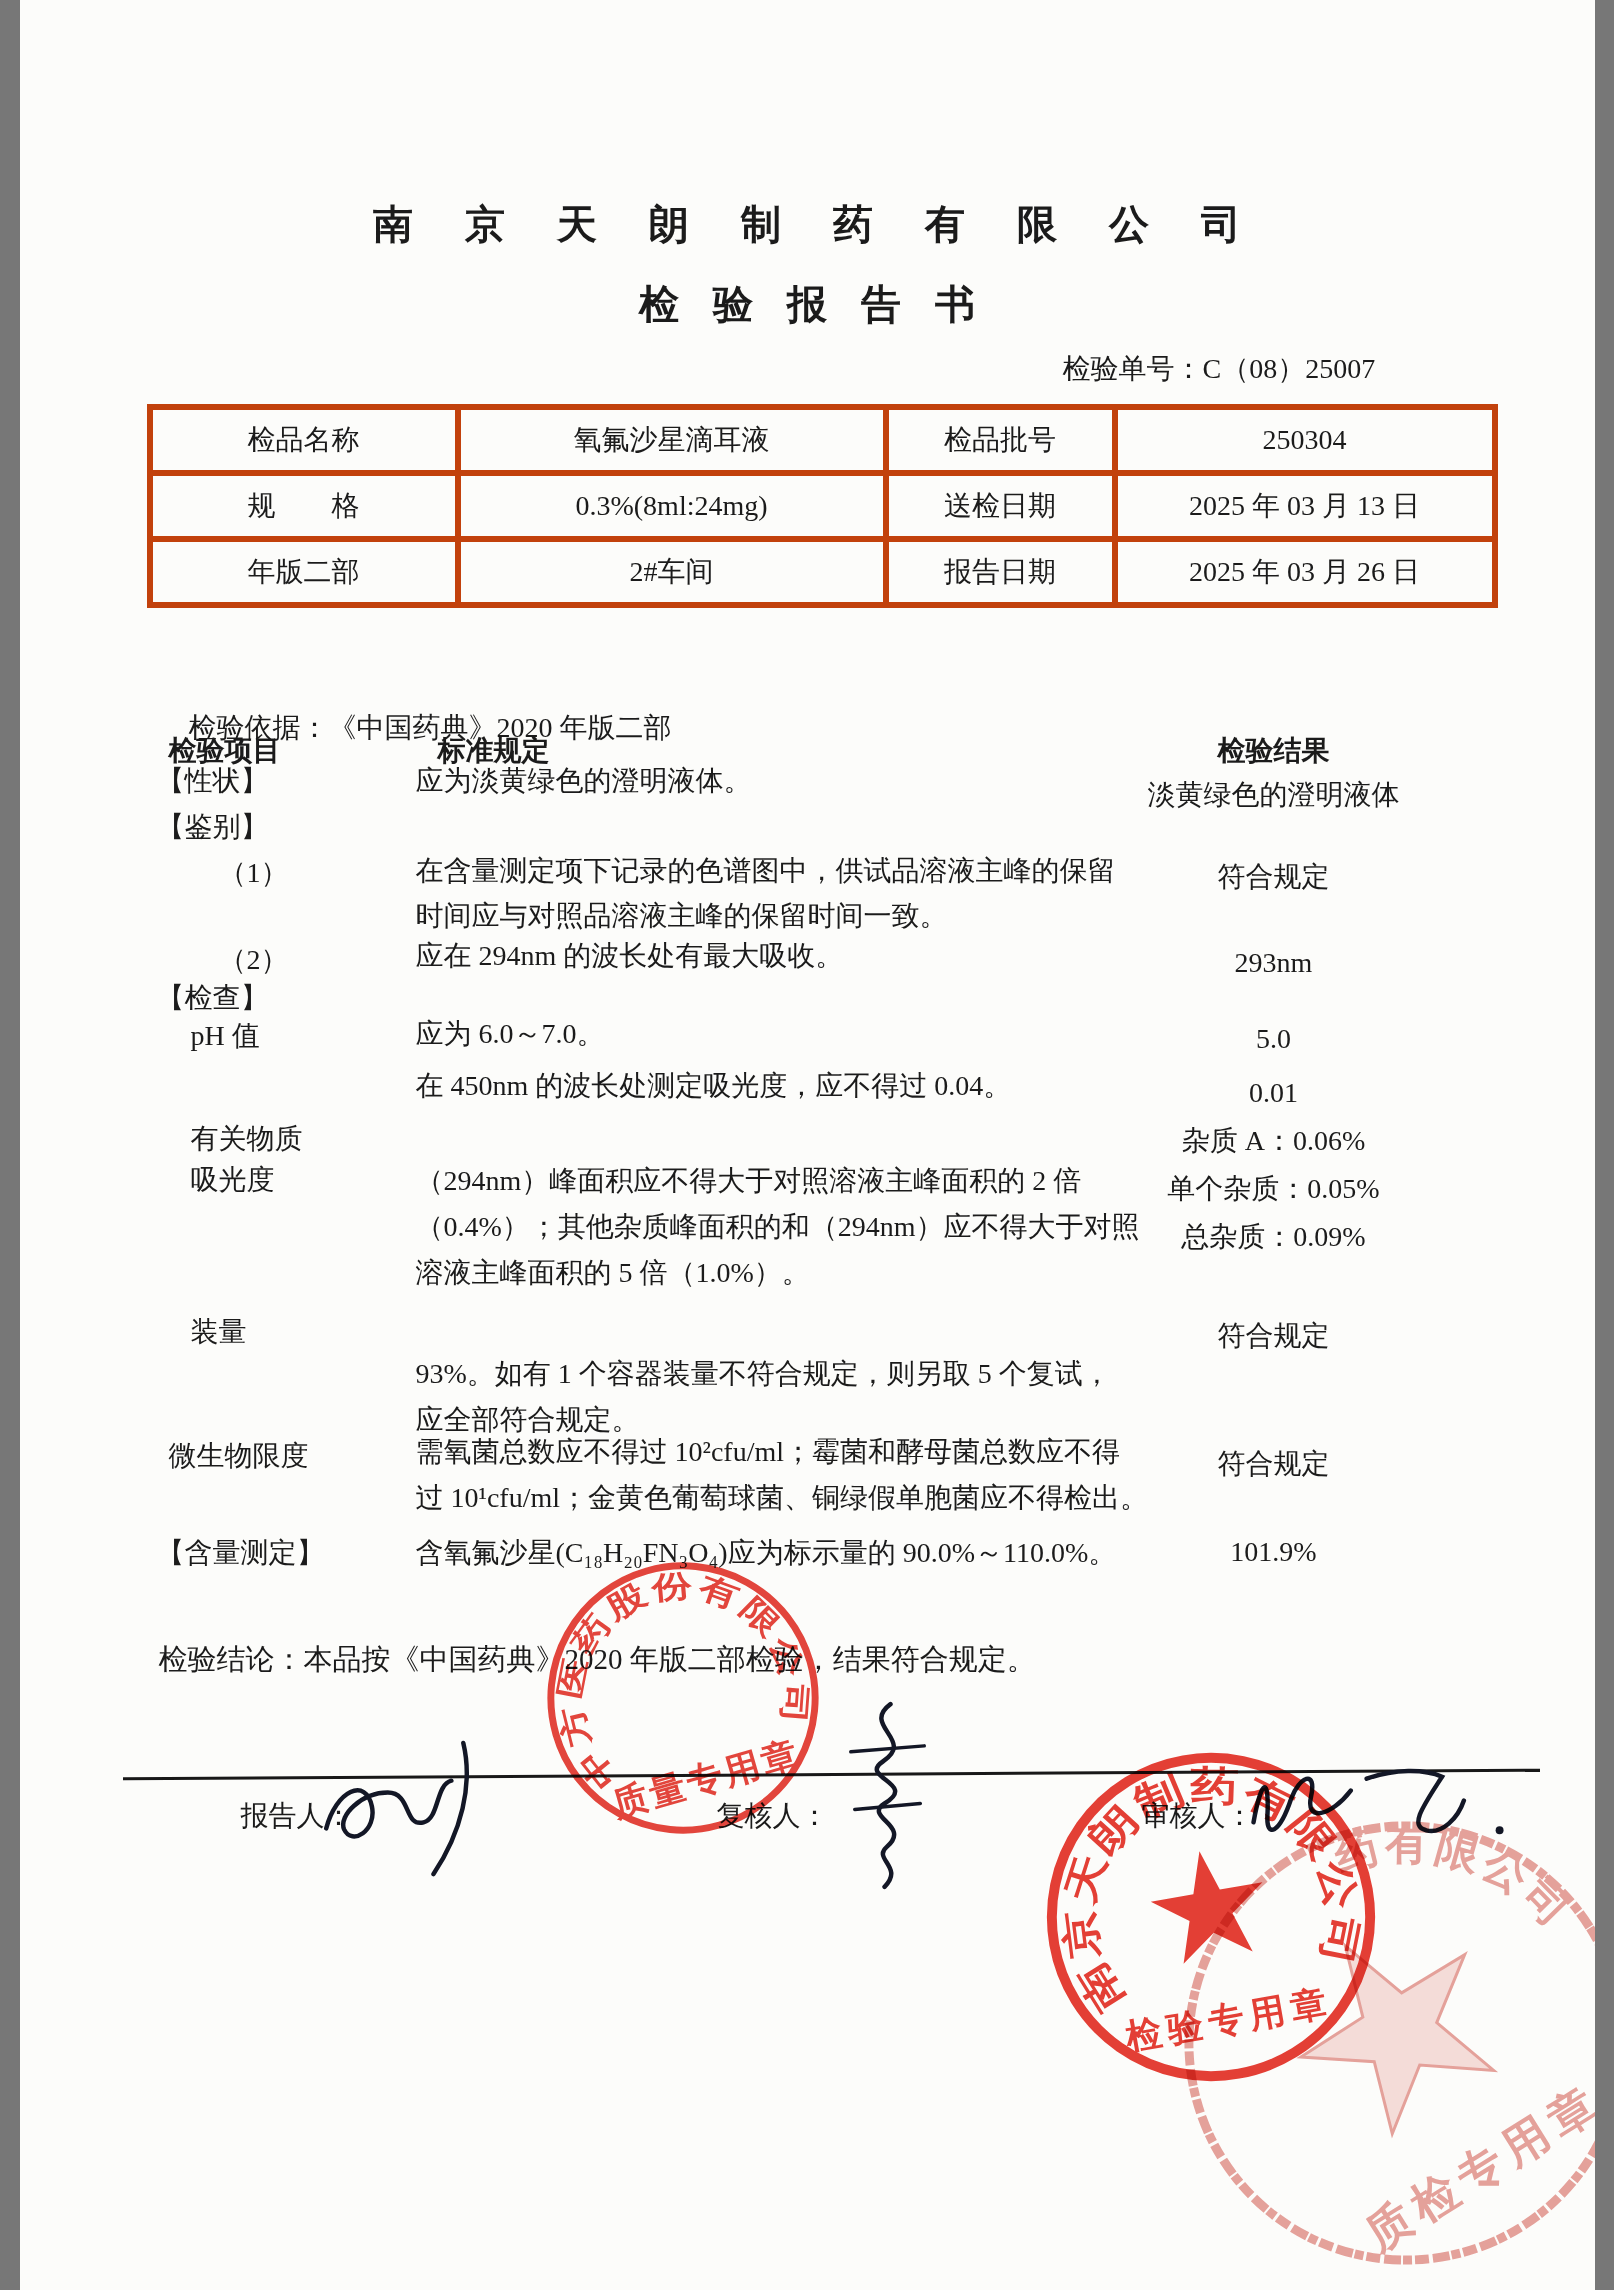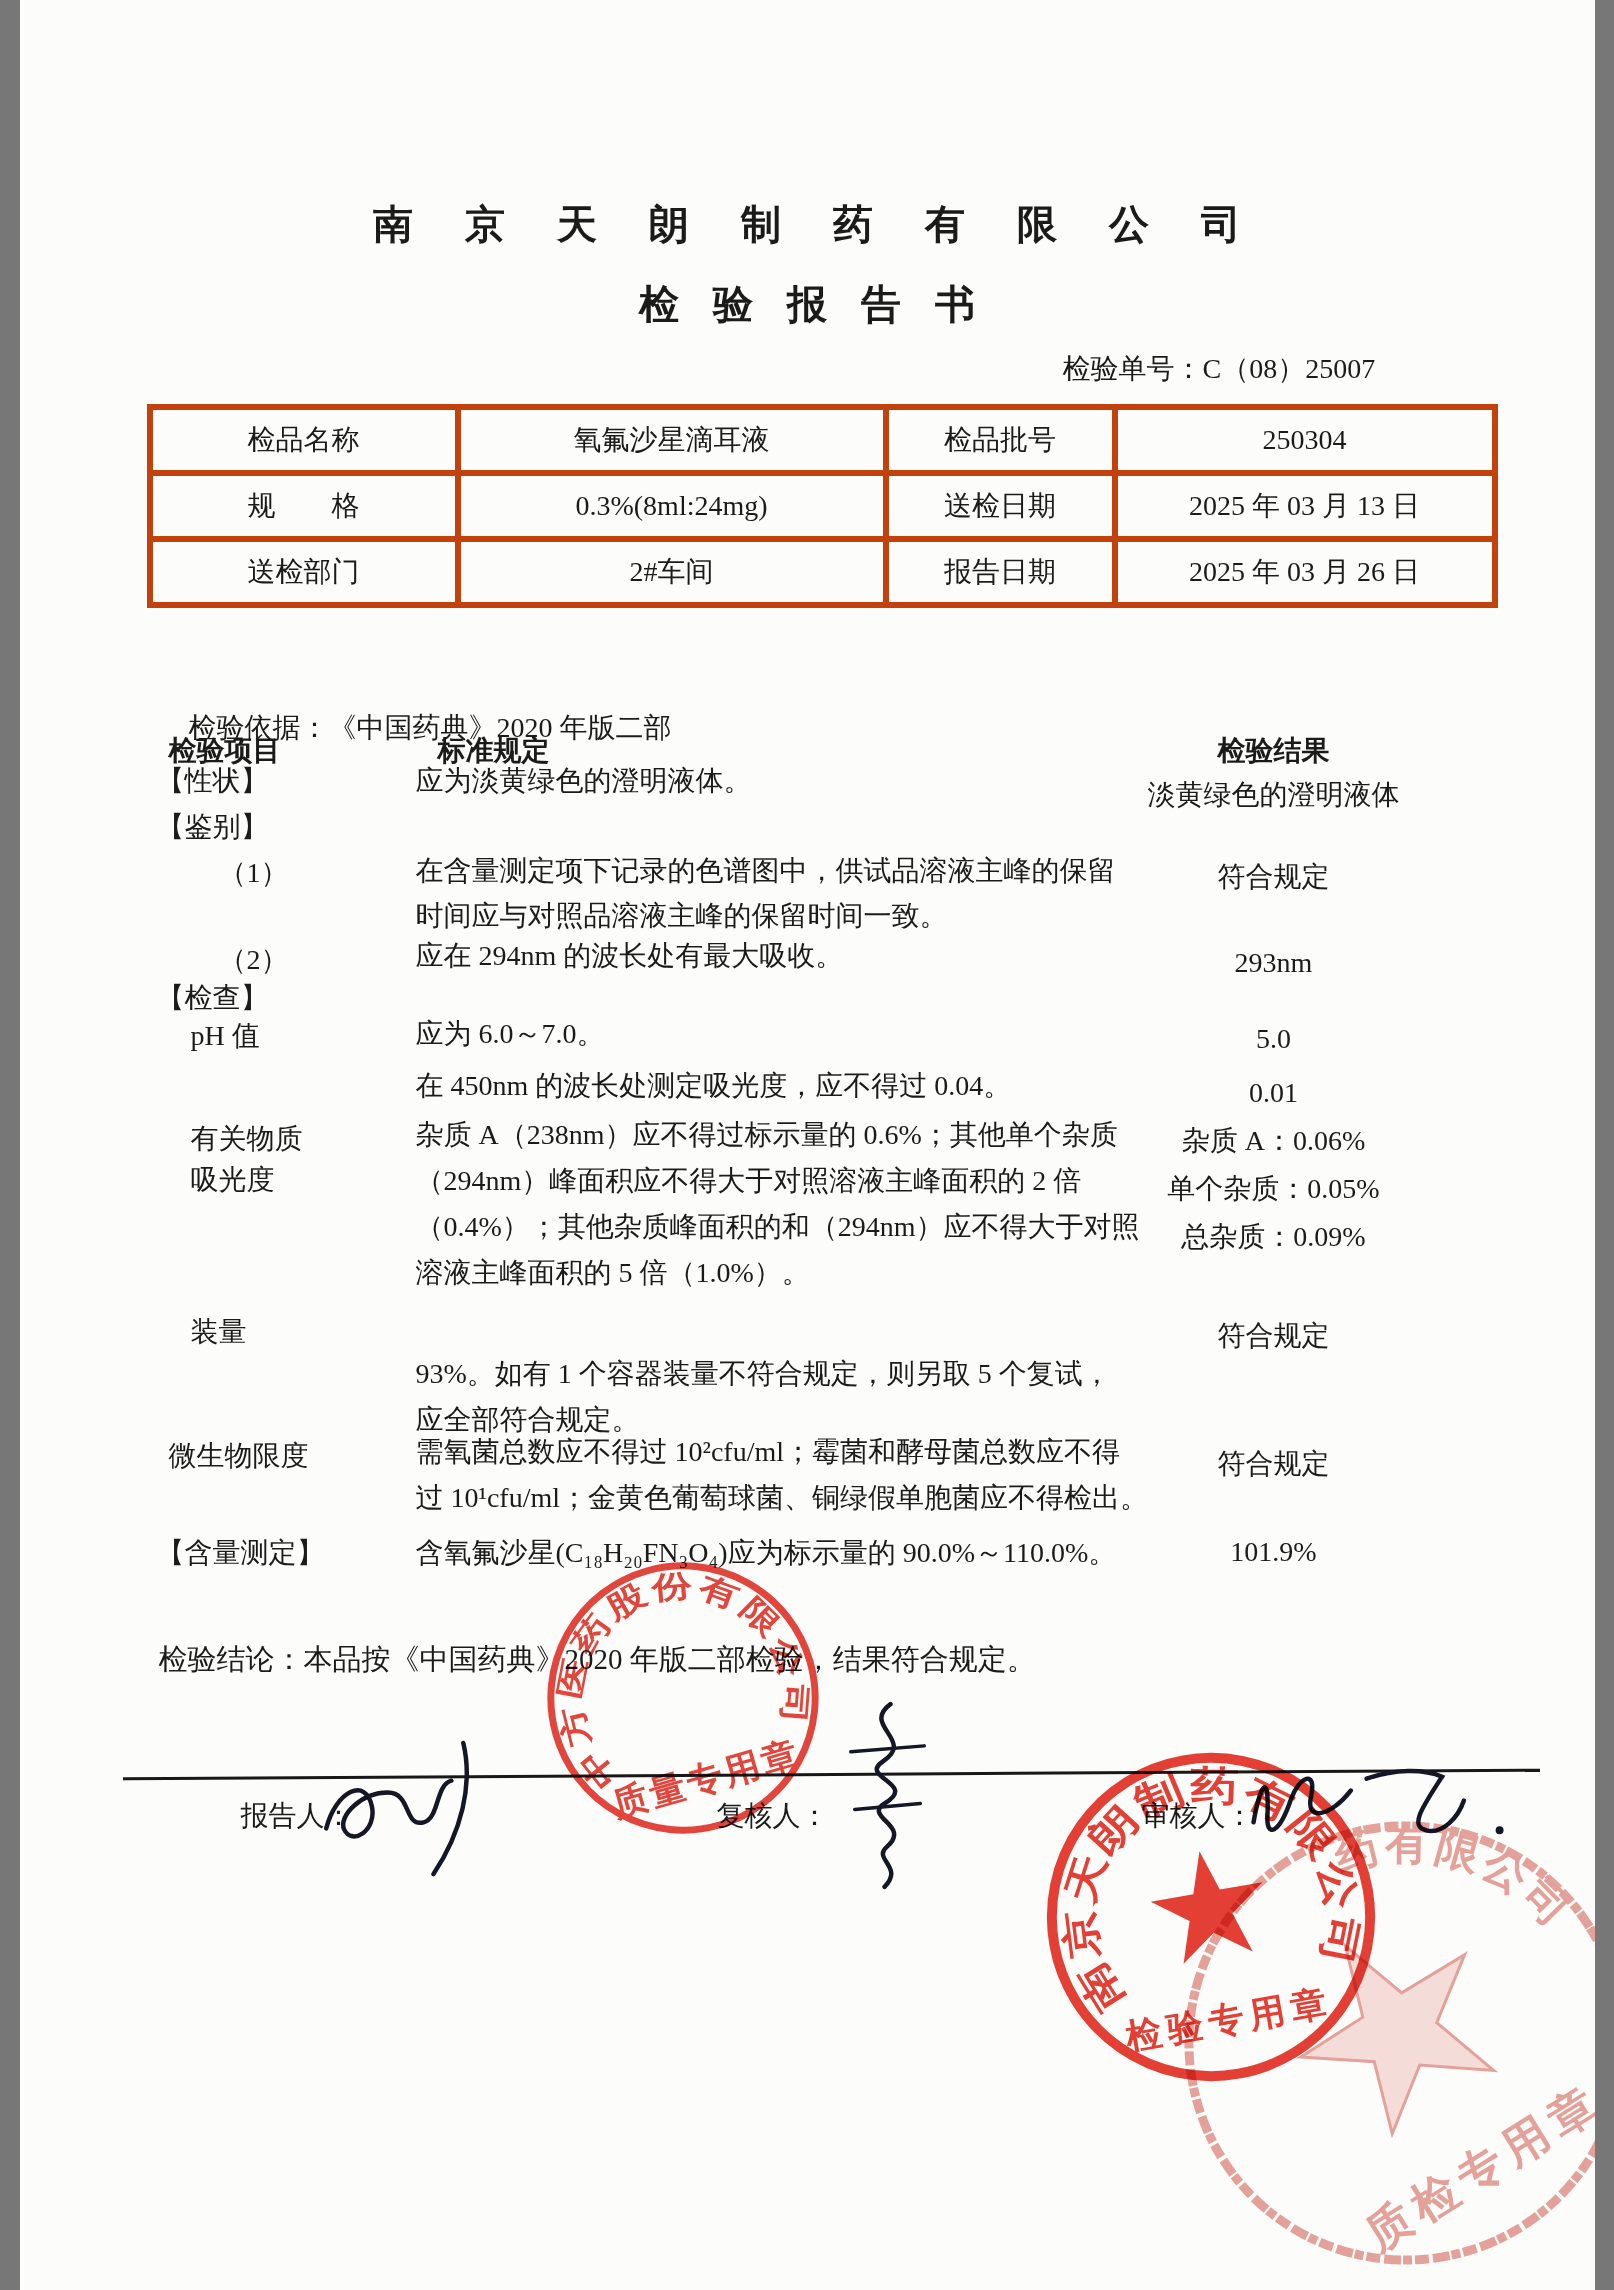--- a/index.html
+++ b/index.html
@@ -54,21 +54,21 @@
       <td>检品批号</td>
       <td>250304</td>
     </tr>
     <tr>
       <td>规　　格</td>
       <td>0.3%(8ml:24mg)</td>
       <td>送检日期</td>
       <td>2025 年 03 月 13 日</td>
     </tr>
     <tr>
-      <td>送检部门</td>
+      <td>年版二部</td>
       <td>2#车间</td>
       <td>报告日期</td>
       <td>2025 年 03 月 26 日</td>
     </tr>
   </tbody>
     </table>
 
   <div class="abs basis">检验依据：《中国药典》2020 年版二部</div>
 
   <div class="abs colhdr" style="top:732px;left:149px;">检验项目</div>
@@ -94,21 +94,20 @@
 
   <div class="abs lbl" style="top:1017px;left:171px;">pH 值</div>
   <div class="abs spec" style="top:1015px;">应为 6.0～7.0。</div>
   <div class="abs res" style="top:1023px;">5.0</div>
 
   <div class="abs lbl" style="top:1123px;left:171px;margin-top:38px;">吸光度</div>
   <div class="abs spec" style="top:1067px;">在 450nm 的波长处测定吸光度，应不得过 0.04。</div>
   <div class="abs res" style="top:1077px;">0.01</div>
 
   <div class="abs lbl" style="top:1120px;left:171px;">有关物质</div>
-  <div class="abs spec" style="top:1116px;">杂质 A（238nm）应不得过标示量的 0.6%；其他单个杂质</div>
   <div class="abs spec" style="top:1162px;">（294nm）峰面积应不得大于对照溶液主峰面积的 2 倍</div>
   <div class="abs spec" style="top:1208px;">（0.4%）；其他杂质峰面积的和（294nm）应不得大于对照</div>
   <div class="abs spec" style="top:1254px;">溶液主峰面积的 5 倍（1.0%）。</div>
   <div class="abs res" style="top:1122px;">杂质 A：0.06%</div>
   <div class="abs res" style="top:1170px;">单个杂质：0.05%</div>
   <div class="abs res" style="top:1218px;">总杂质：0.09%</div>
 
   <div class="abs lbl" style="top:1313px;left:171px;">装量</div>
   <div class="abs spec" style="top:1355px;">93%。如有 1 个容器装量不符合规定，则另取 5 个复试，</div>
   <div class="abs spec" style="top:1401px;">应全部符合规定。</div>

